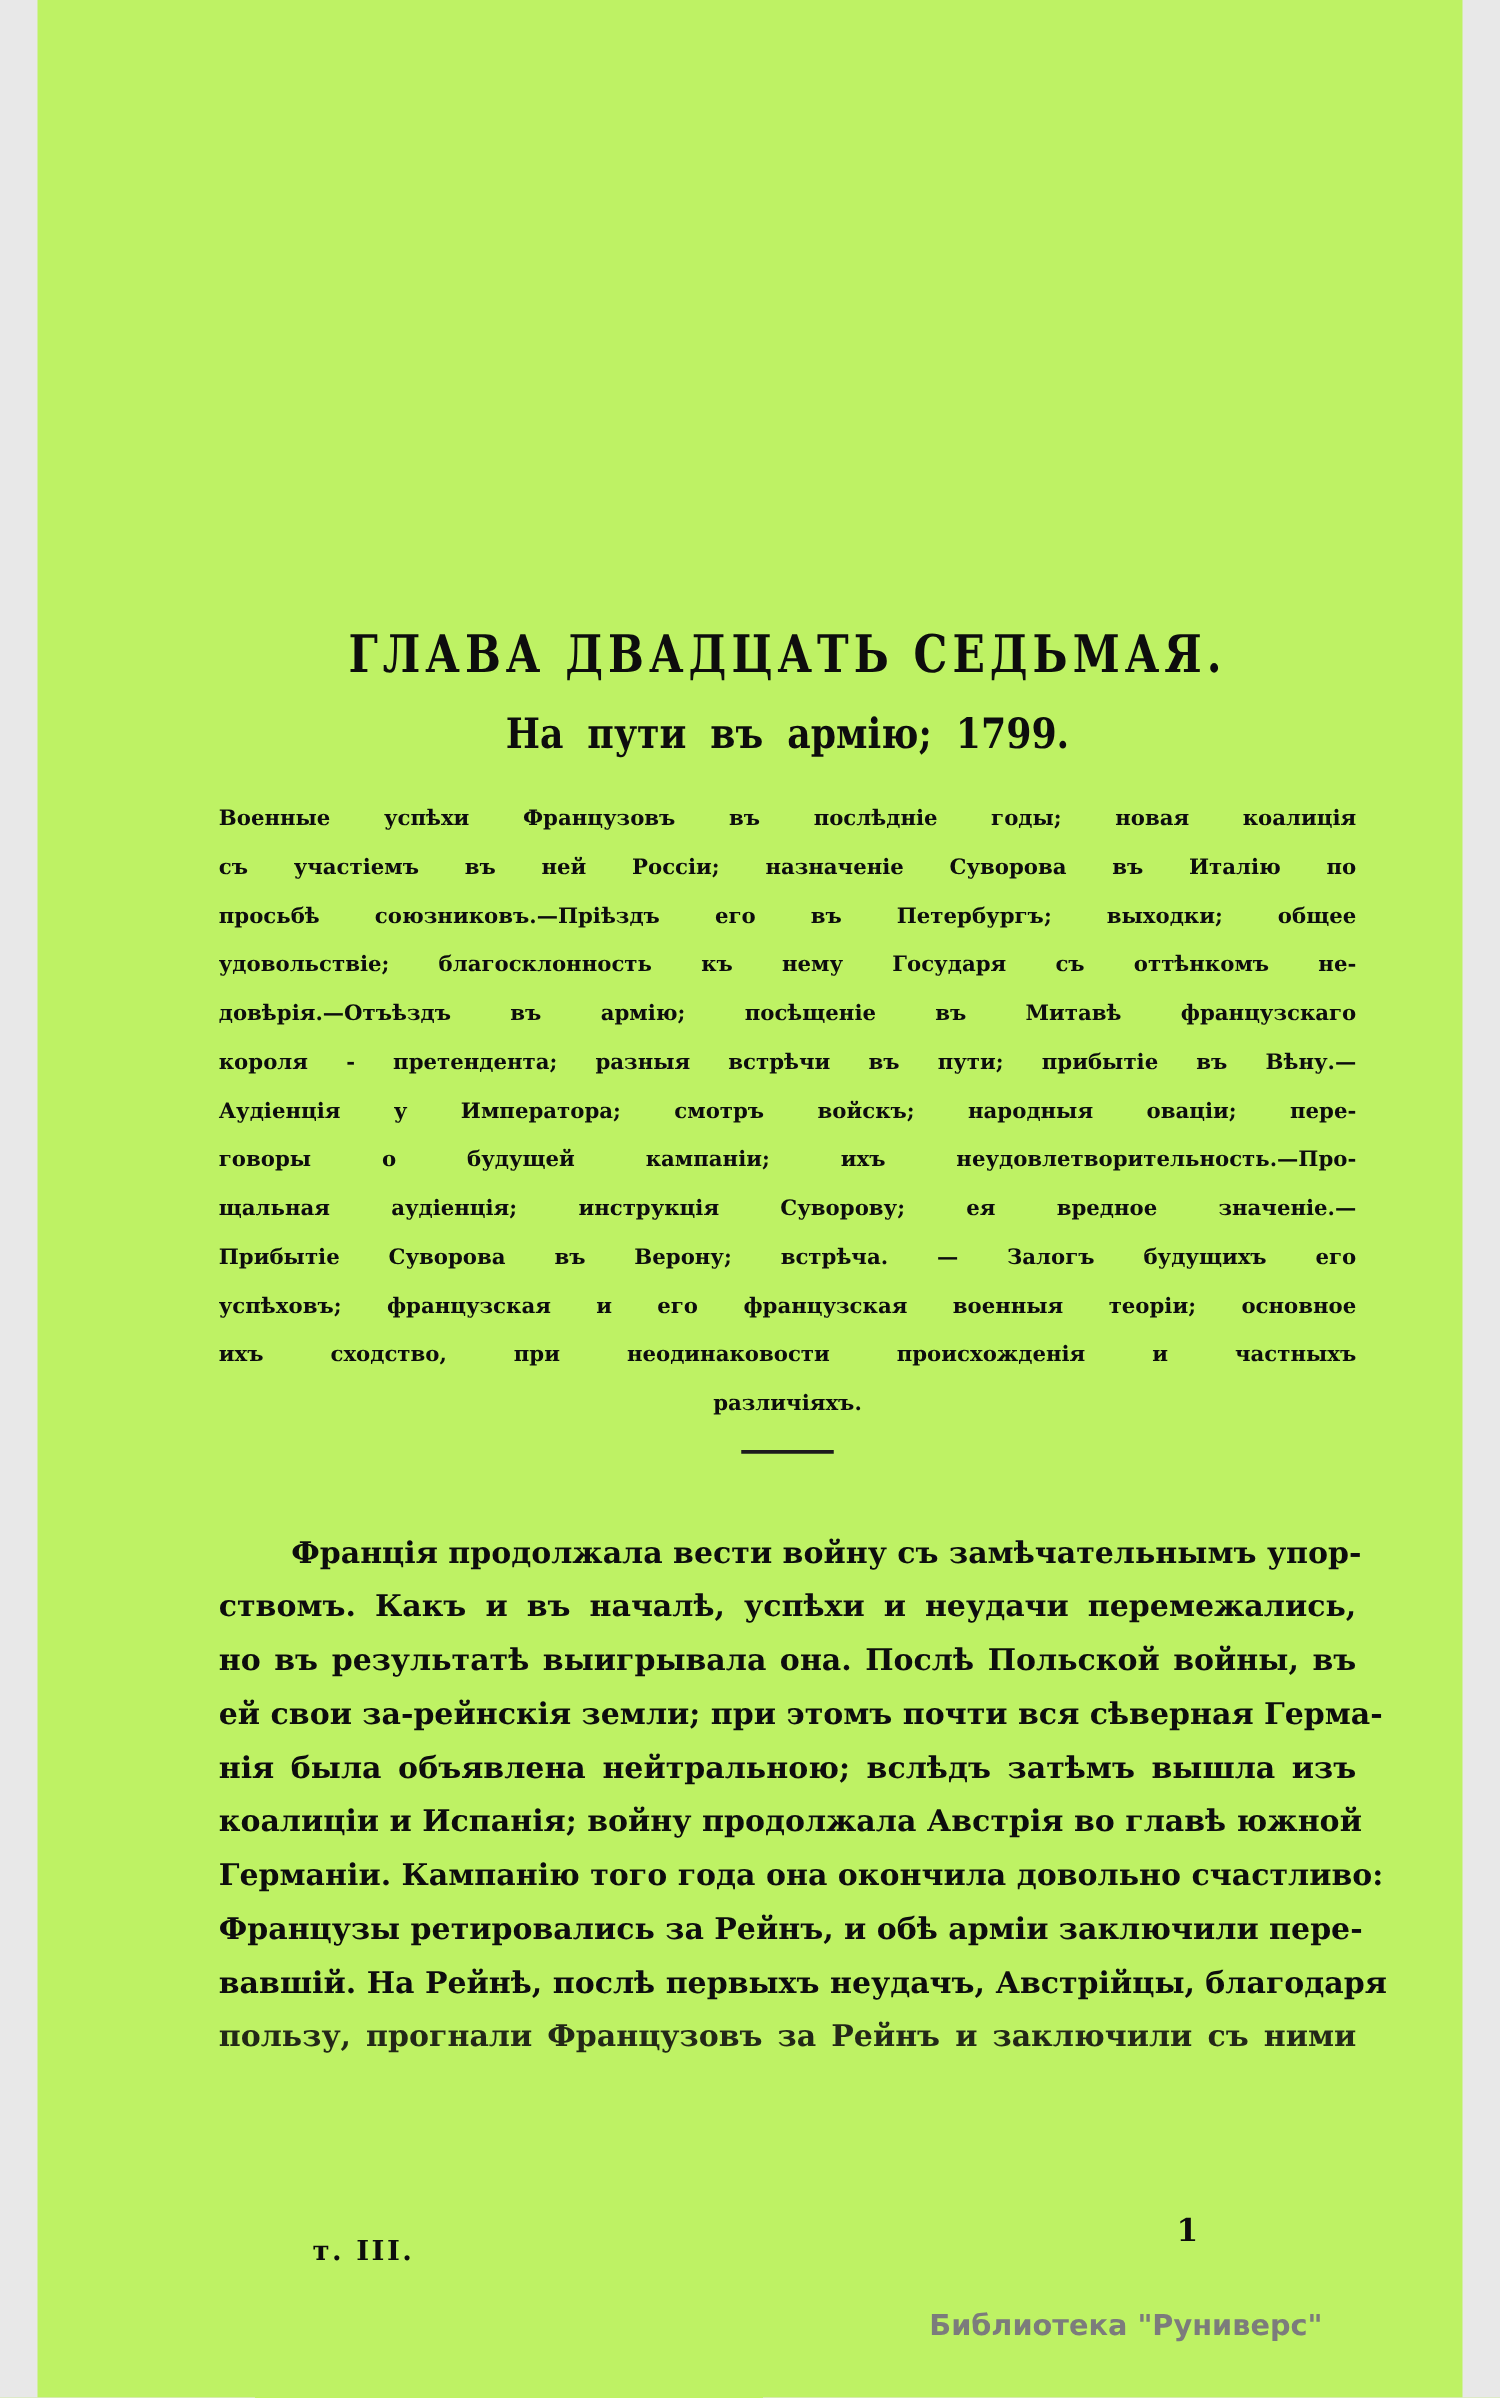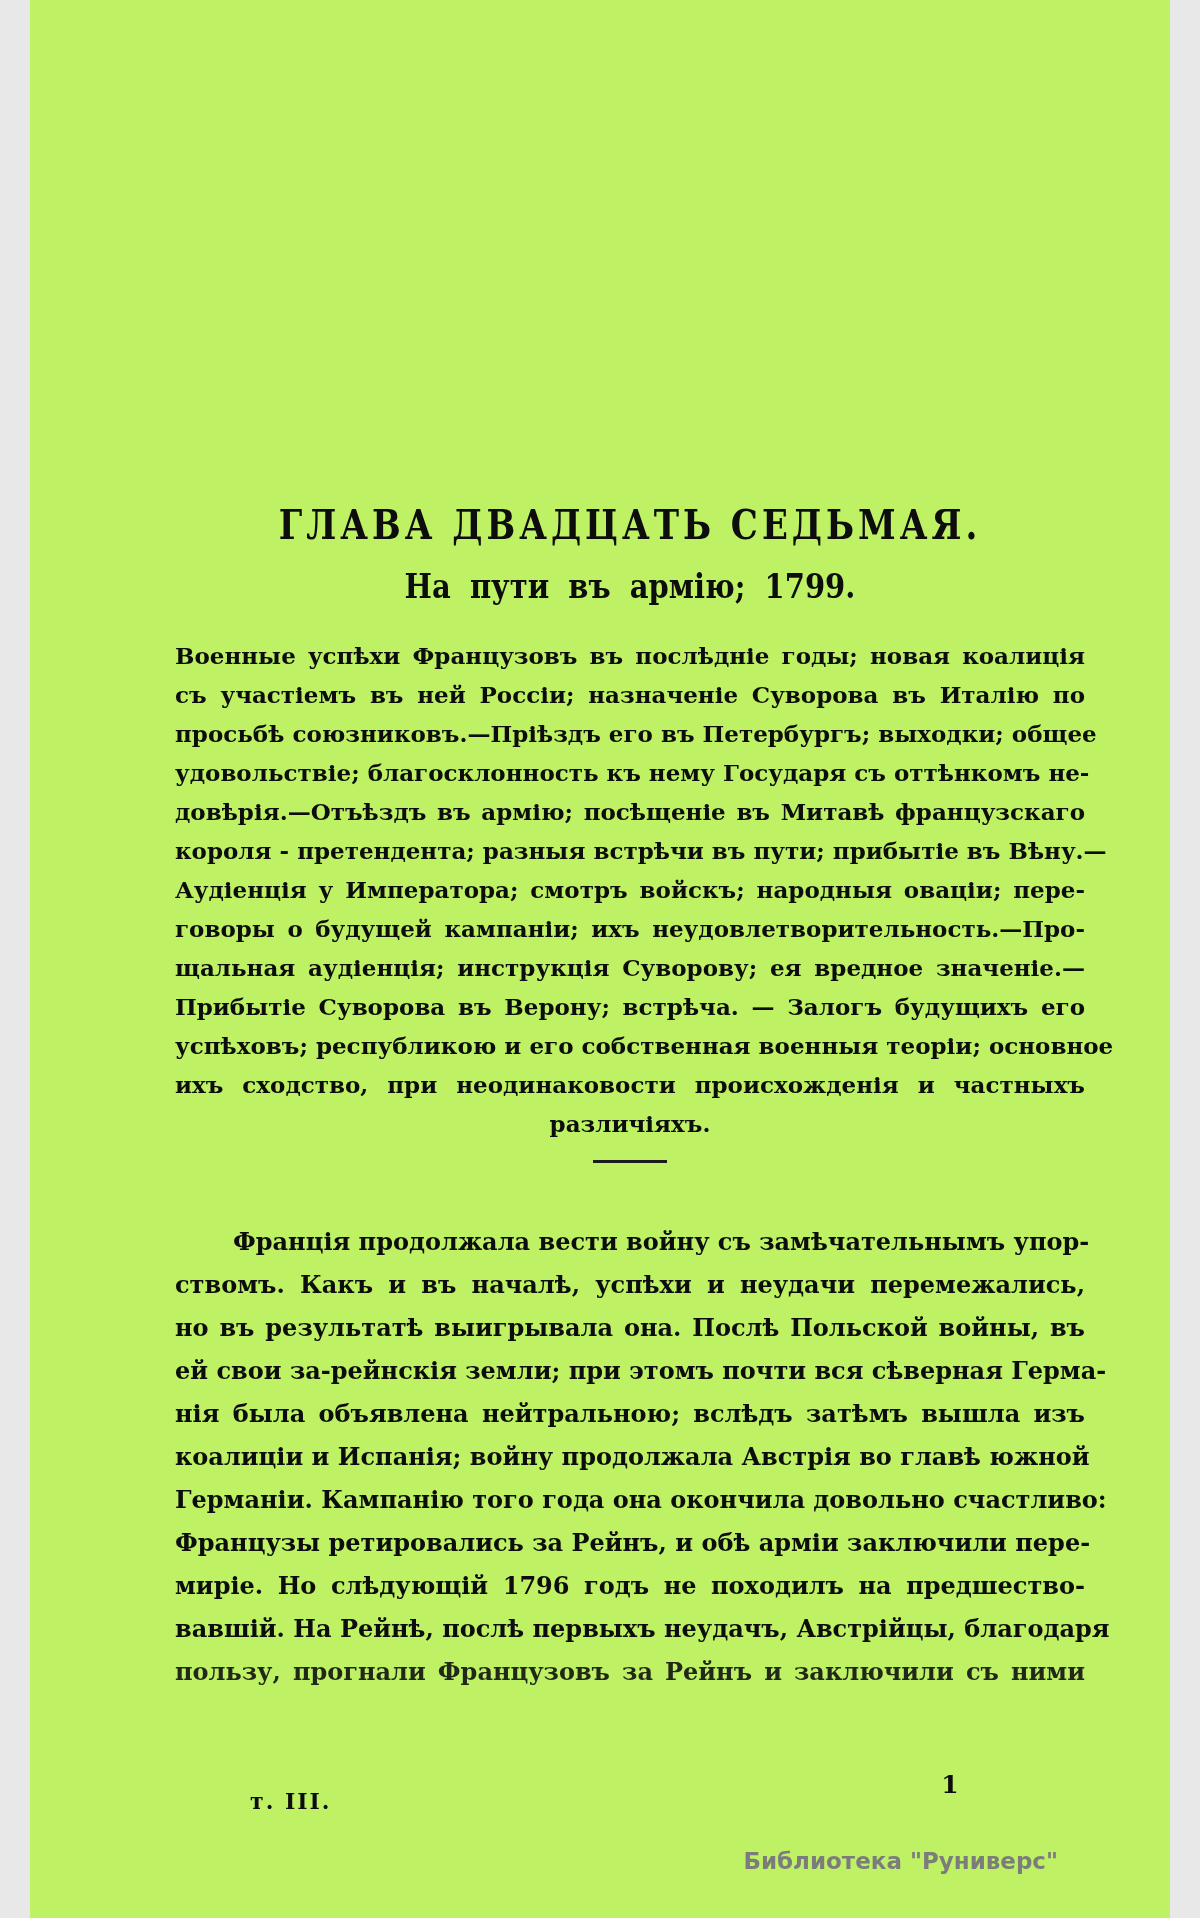--- a/index.html
+++ b/index.html
@@ -39,21 +39,21 @@
     word-spacing: 9px;
     transform: scaleY(1.15);
     transform-origin: top center;
     white-space: nowrap;
   }
   .summary {
     position: absolute;
     top: 636px;
     left: 145px;
     width: 910px;
-    font-size: 23px;
+    font-size: 17px;
     font-weight: bold;
     line-height: 39px;
   }
   .summary .line {
     text-align: justify;
     text-align-last: justify;
     white-space: nowrap;
   }
   .summary .line:last-child {
     text-align: left;
@@ -127,39 +127,38 @@
       <div class="line">Военные успѣхи Французовъ въ послѣдніе годы; новая коалиція</div>
       <div class="line">съ участіемъ въ ней Россіи; назначеніе Суворова въ Италію по</div>
       <div class="line">просьбѣ союзниковъ.—Пріѣздъ его въ Петербургъ; выходки; общее</div>
       <div class="line">удовольствіе; благосклонность къ нему Государя съ оттѣнкомъ не-</div>
       <div class="line">довѣрія.—Отъѣздъ въ армію; посѣщеніе въ Митавѣ французскаго</div>
       <div class="line">короля - претендента; разныя встрѣчи въ пути; прибытіе въ Вѣну.—</div>
       <div class="line">Аудіенція у Императора; смотръ войскъ; народныя оваціи; пере-</div>
       <div class="line">говоры о будущей кампаніи; ихъ неудовлетворительность.—Про-</div>
       <div class="line">щальная аудіенція; инструкція Суворову; ея вредное значеніе.—</div>
       <div class="line">Прибытіе Суворова въ Верону; встрѣча. — Залогъ будущихъ его</div>
-      <div class="line">успѣховъ; республикою и его собственная военныя теоріи; основное</div>
+      <div class="line">успѣховъ; французская и его французская военныя теоріи; основное</div>
       <div class="line">ихъ сходство, при неодинаковости происхожденія и частныхъ</div>
       <div class="line">различіяхъ.</div>
     </div>
 
   <div class="divider-wrap">
     <div class="divider"></div>
   </div>
 
   <div class="body-text">
       <div class="line">Франція продолжала вести войну съ замѣчательнымъ упор-</div>
       <div class="line">ствомъ. Какъ и въ началѣ, успѣхи и неудачи перемежались,</div>
       <div class="line">но въ результатѣ выигрывала она. Послѣ Польской войны, въ</div>
       <div class="line">ей свои за-рейнскія земли; при этомъ почти вся сѣверная Герма-</div>
       <div class="line">нія была объявлена нейтральною; вслѣдъ затѣмъ вышла изъ</div>
       <div class="line">коалиціи и Испанія; войну продолжала Австрія во главѣ южной</div>
       <div class="line">Германіи. Кампанію того года она окончила довольно счастливо:</div>
       <div class="line">Французы ретировались за Рейнъ, и обѣ арміи заключили пере-</div>
-      <div class="line">миріе. Но слѣдующій 1796 годъ не походилъ на предшество-</div>
       <div class="line">вавшій. На Рейнѣ, послѣ первыхъ неудачъ, Австрійцы, благодаря</div>
       <div class="line">пользу, прогнали Французовъ за Рейнъ и заключили съ ними</div>
     </div>
 
   <div class="footer-volume">т. III.</div>
 
   <div class="page-number">1</div>
 
   <div class="watermark">Библиотека "Руниверс"</div>
 

